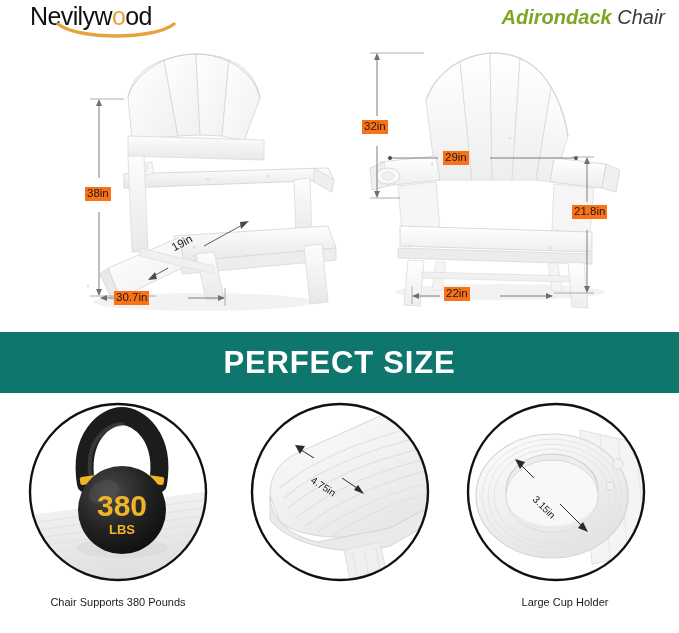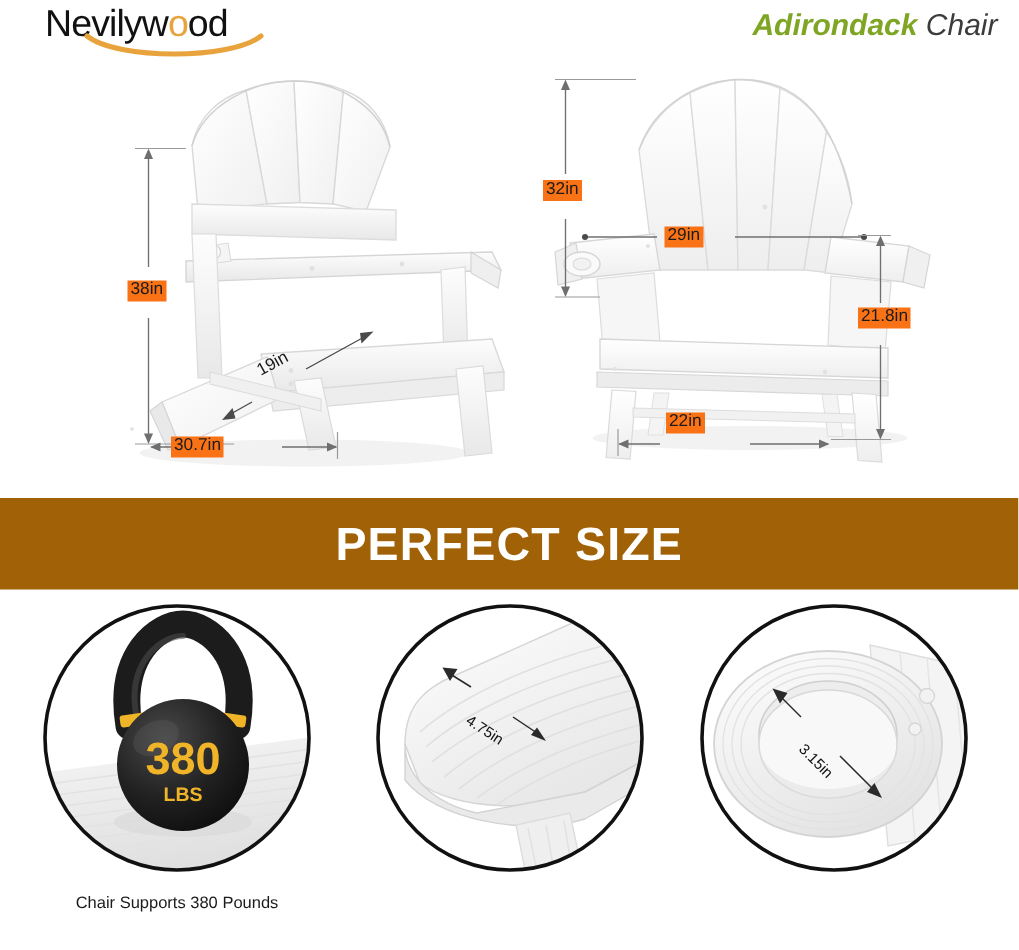--- a/index.html
+++ b/index.html
@@ -48,21 +48,21 @@
     font-family:"Liberation Sans",sans-serif;
     white-space:nowrap;
     line-height:1;
     padding:1px 2px;
   }
   .dimlabel.rot{background:transparent;}
 
   
   .banner{
     position:absolute;left:0;top:332px;width:679px;height:61px;
-    background:#a16207;
+    background:#0f766e;
     display:flex;align-items:center;justify-content:center;
   }
   .banner-text{
     color:#ffffff;
     font-size:31px;
     font-weight:bold;
     letter-spacing:0.8px;
     font-family:"Liberation Sans",sans-serif;
   }
 
@@ -279,21 +279,21 @@
           <line x1="72" y1="246" x2="72" y2="264" stroke="#9a9a9a" stroke-width="0.8"></line>
         </g>
       </svg>
 
       <span class="dimlabel" style="left:22px;top:80px;">32in</span>
 
       <span class="dimlabel" style="left:103px;top:111px;text-align:right;">29in</span>
 
       <span class="dimlabel" style="left:214px;top:165px;margin-left:18px;">21.8in</span>
 
-      <span class="dimlabel" style="left:104px;top:235px;">22in</span>
+      <span class="dimlabel" style="left:104px;top:247px;">22in</span>
     </div>
   </div>
 
   <div class="banner">
     <span class="banner-text">PERFECT SIZE</span>
   </div>
 
   <div class="features">
 
     <div class="feature f1">
@@ -444,15 +444,16 @@
               <line x1="58" y1="62" x2="74" y2="78"></line>
               <line x1="100" y1="104" x2="124" y2="128"></line>
               <path d="M60,69 L55,59 L65,62" fill="#2a2a2a" stroke="none"></path>
               <path d="M118,128 L128,132 L123,122" fill="#2a2a2a" stroke="none"></path>
             </g>
             <text class="measure-text" x="72" y="100" transform="rotate(45 72 100)">3.15in</text>
           </g>
           <circle cx="96" cy="92" r="88" fill="none" stroke="#111111" stroke-width="2.4"></circle>
         </svg>
       </div>
+      <div class="feature-caption">Large Cup Holder</div>
     </div>
   </div>
 </div>
 
 </body></html>

